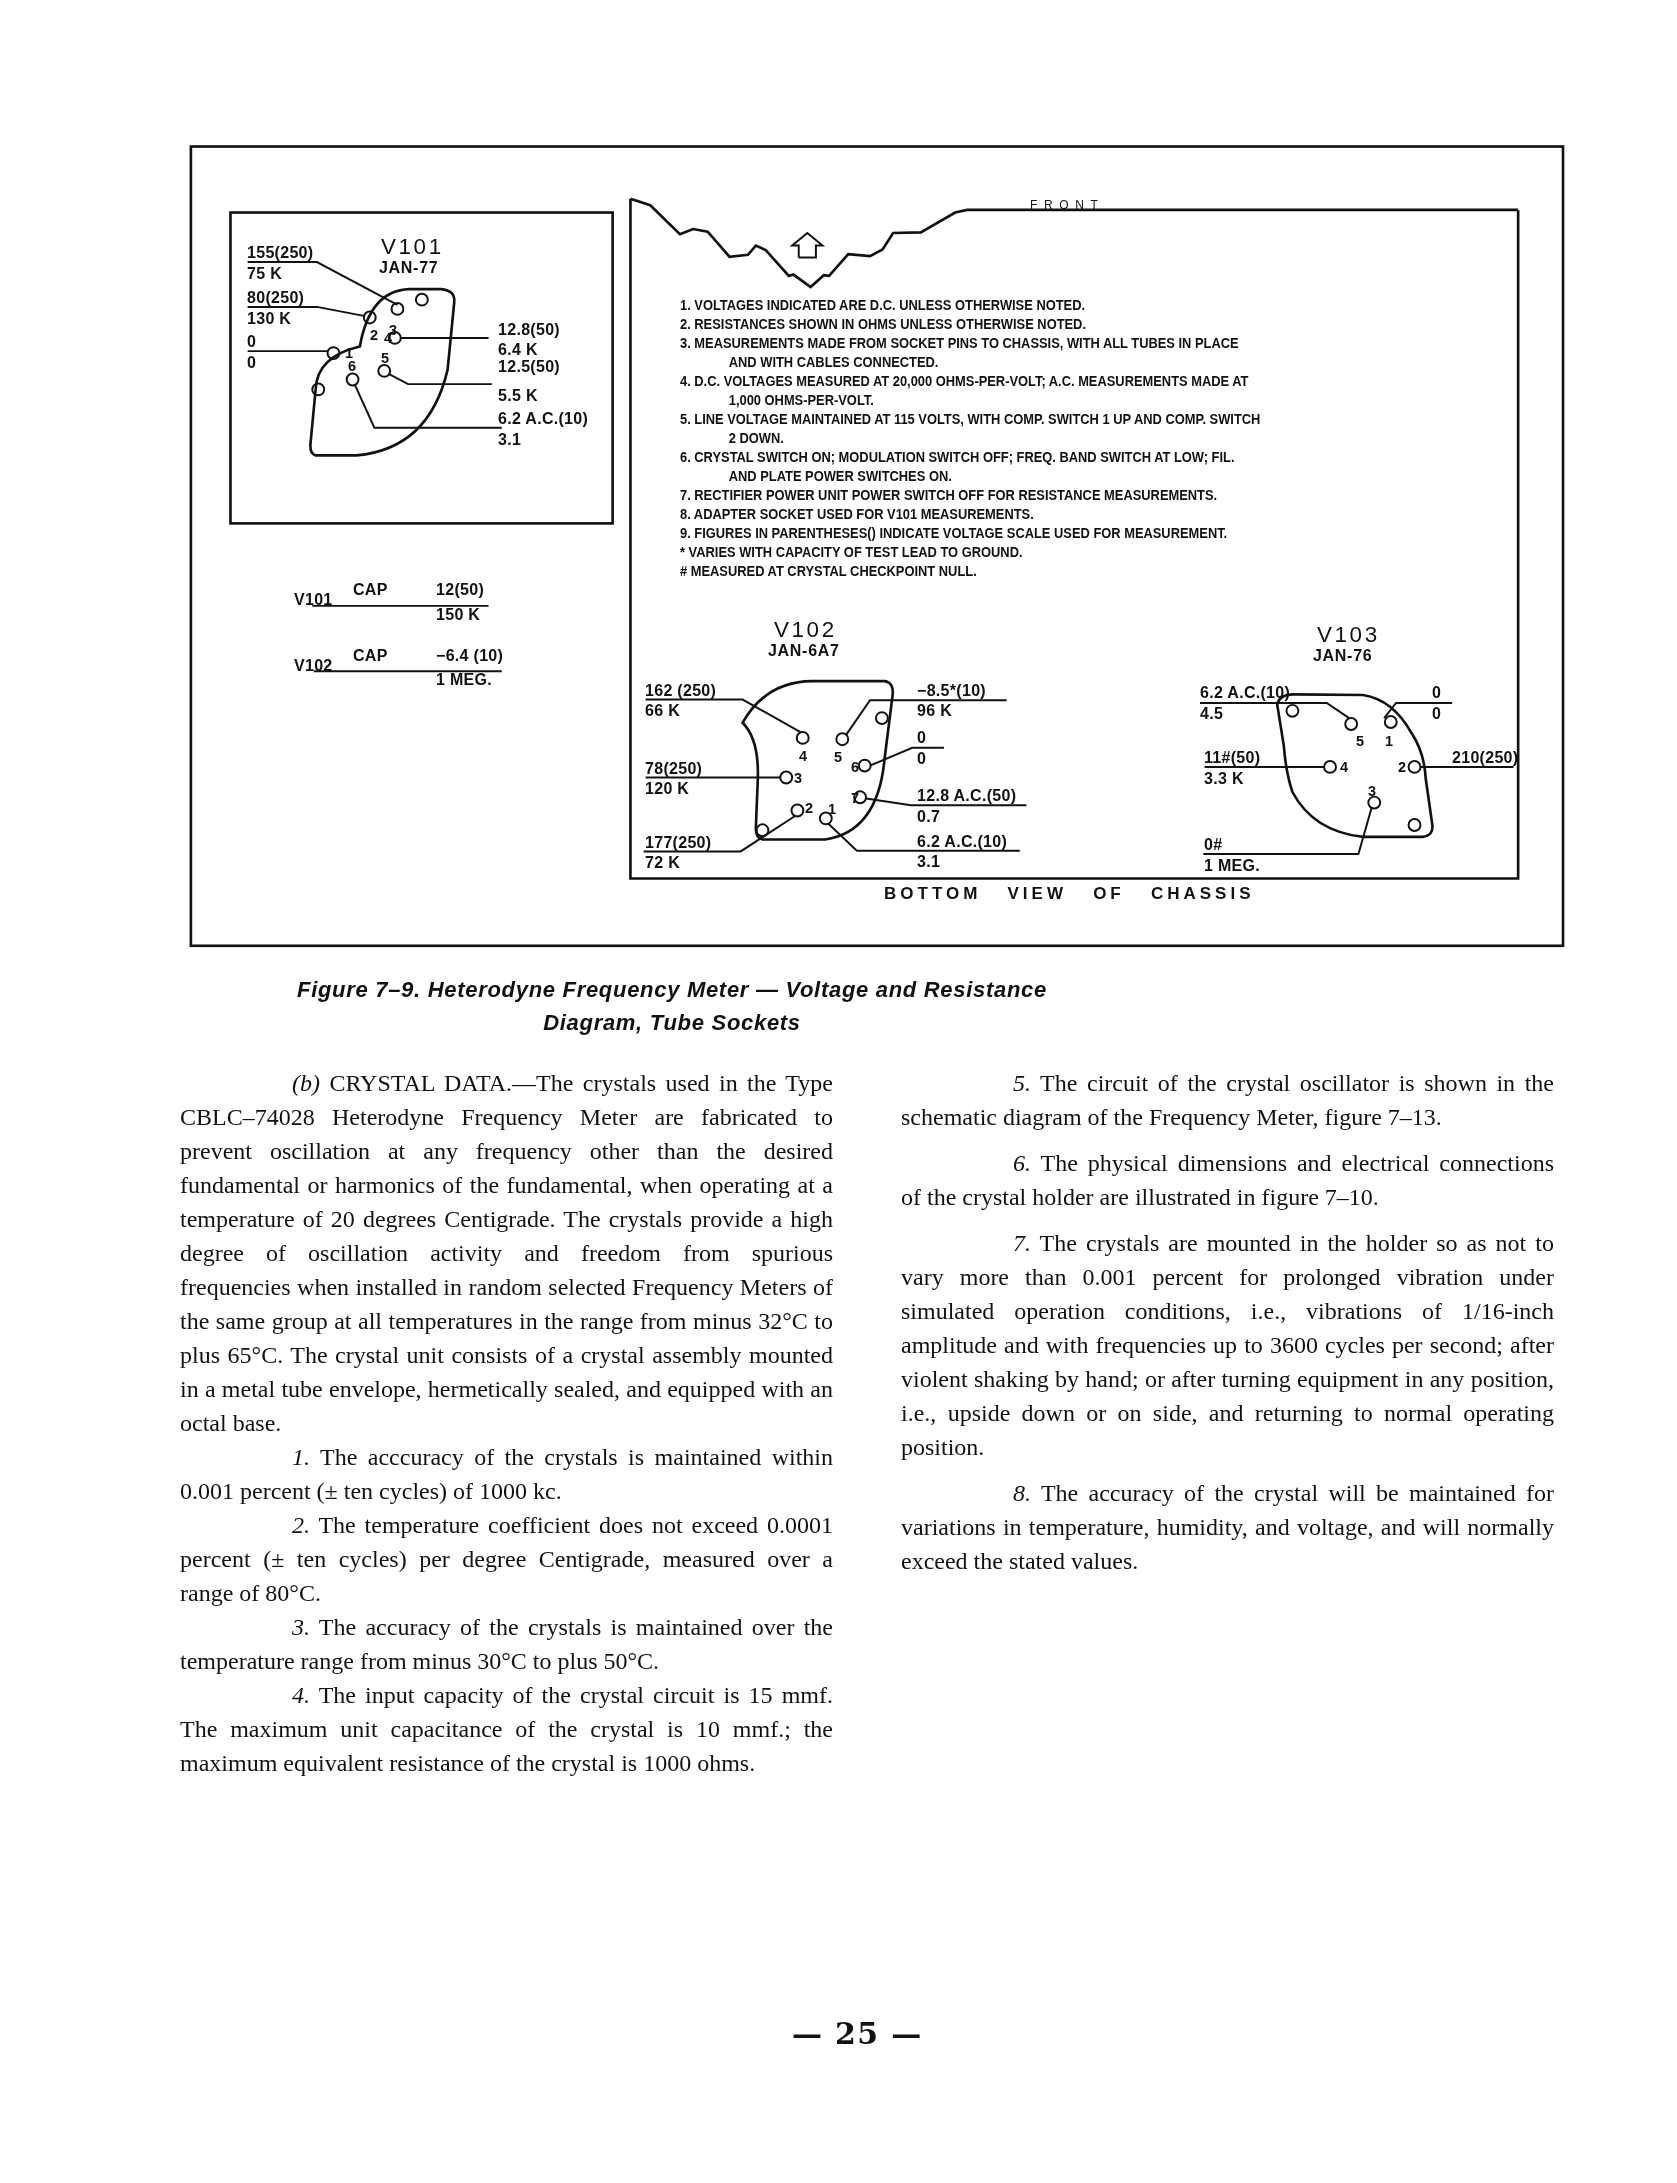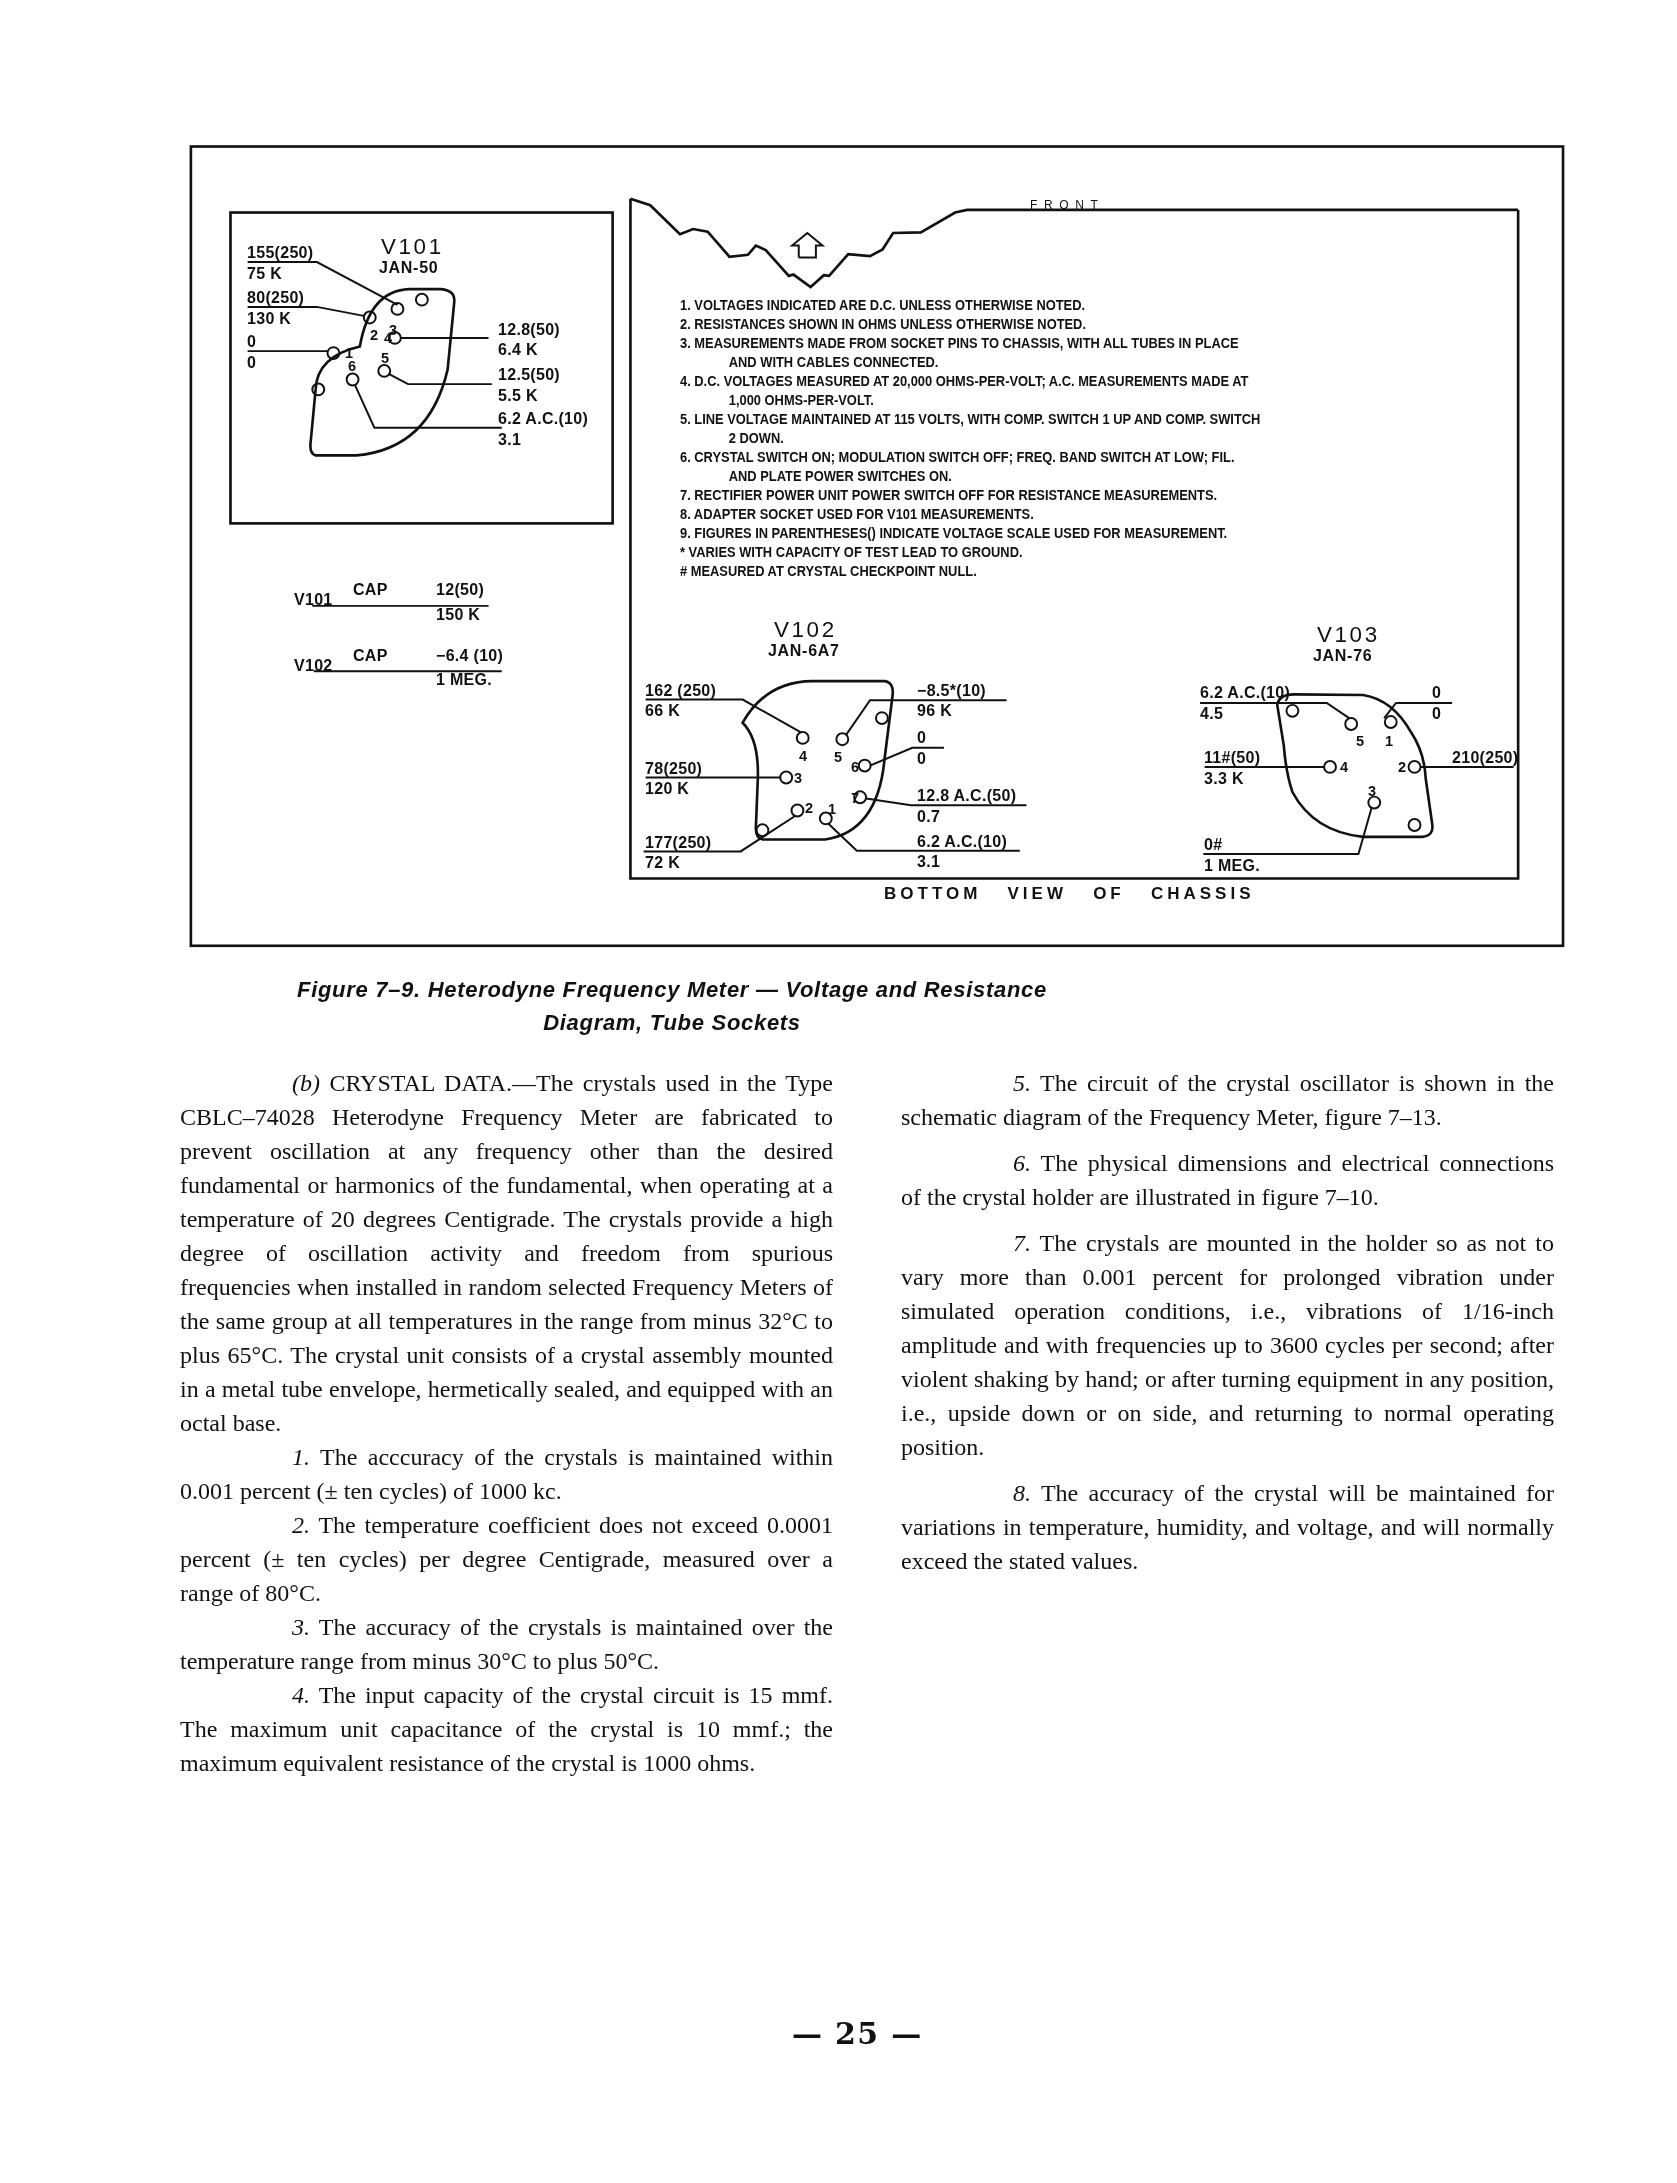--- a/index.html
+++ b/index.html
@@ -90,30 +90,30 @@
 
       <polyline points="1818,1065 2010,1065 2044,1088" stroke-width="3"></polyline>
       <polyline points="1825,1162 2006,1162" stroke-width="3"></polyline>
       <polyline points="1823,1294 2058,1294 2078,1224" stroke-width="3"></polyline>
       <polyline points="2097,1088 2115,1065 2200,1065" stroke-width="3"></polyline>
       <polyline points="2152,1162 2293,1162" stroke-width="3"></polyline>
     </g>
   </svg>
 
   <div class="tubename" style="left:381px;top:234px;">V101</div>
-  <div class="tubetype" style="left:379px;top:259px;">JAN-50</div>
+  <div class="tubetype" style="left:379px;top:259px;">JAN-77</div>
   <div class="dlabel" style="left:247px;top:244px;">155(250)</div>
   <div class="dlabel" style="left:247px;top:265px;">75 K</div>
   <div class="dlabel" style="left:247px;top:289px;">80(250)</div>
   <div class="dlabel" style="left:247px;top:310px;">130 K</div>
   <div class="dlabel" style="left:247px;top:333px;">0</div>
   <div class="dlabel" style="left:247px;top:354px;">0</div>
   <div class="dlabel" style="left:498px;top:321px;">12.8(50)</div>
   <div class="dlabel" style="left:498px;top:341px;">6.4 K</div>
-  <div class="dlabel" style="left:498px;top:366px;">12.5(50)</div>
+  <div class="dlabel" style="left:498px;top:358px;">12.5(50)</div>
   <div class="dlabel" style="left:498px;top:387px;">5.5 K</div>
   <div class="dlabel" style="left:498px;top:410px;">6.2 A.C.(10)</div>
   <div class="dlabel" style="left:498px;top:431px;">3.1</div>
   <div class="pin" style="left:389px;top:322px;">3</div>
   <div class="pin" style="left:370px;top:327px;">2</div>
   <div class="pin" style="left:379px;top:327px;"></div>
   <div class="pin" style="left:345px;top:345px;">1</div>
   <div class="pin" style="left:379px;top:333px;"></div>
   <div class="pin" style="left:381px;top:350px;">5</div>
   <div class="pin" style="left:348px;top:358px;">6</div>

